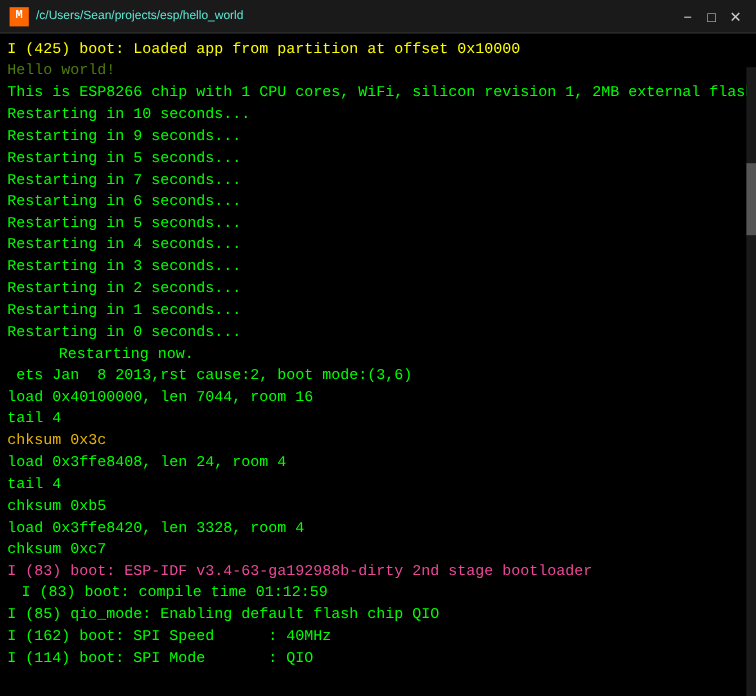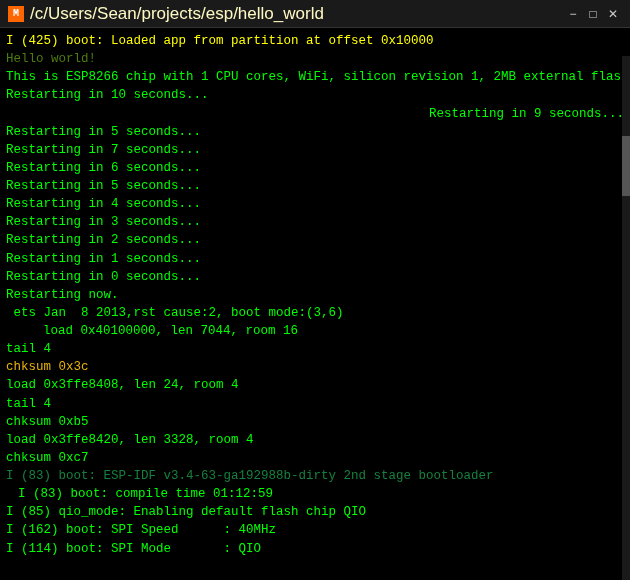--- a/index.html
+++ b/index.html
@@ -39,22 +39,22 @@
       height: 16px;
       background: #ff6600;
       display: flex;
       align-items: center;
       justify-content: center;
       font-size: 10px;
       color: white;
       font-weight: bold;
     }
     .title-text {
-      font-size: 17px;
-      color: #fef9c3;
+      font-size: 10px;
+      color: #5eead4;
       font-family: 'Segoe UI', Arial, sans-serif;
     }
     .title-bar-controls {
       display: flex;
       gap: 2px;
     }
     .title-btn {
       width: 18px;
       height: 18px;
       display: flex;
@@ -110,43 +110,43 @@
       <button class="title-btn">□</button>
       <button class="title-btn">✕</button>
     </div>
   </div>
   <div class="terminal-wrapper">
     <div class="terminal" id="terminal-output">
     <span class="line" style="color: rgb(255, 255, 0);">I (425) boot: Loaded app from partition at offset 0x10000</span>
         <span class="line" style="color: #4d7c0f;">Hello world!</span>
         <span class="line" style="color: rgb(0, 255, 0);">This is ESP8266 chip with 1 CPU cores, WiFi, silicon revision 1, 2MB external flash</span>
         <span class="line" style="color: rgb(0, 255, 0);">Restarting in 10 seconds...</span>
-        <span class="line" style="color: rgb(0, 255, 0); text-align: right;">Restarting in 9 seconds...</span>
+        <span class="line" style="color: rgb(0, 255, 0);">Restarting in 9 seconds...</span>
         <span class="line" style="color: rgb(0, 255, 0);">Restarting in 5 seconds...</span>
         <span class="line" style="color: rgb(0, 255, 0);">Restarting in 7 seconds...</span>
         <span class="line" style="color: rgb(0, 255, 0);">Restarting in 6 seconds...</span>
         <span class="line" style="color: rgb(0, 255, 0);">Restarting in 5 seconds...</span>
         <span class="line" style="color: rgb(0, 255, 0);">Restarting in 4 seconds...</span>
         <span class="line" style="color: rgb(0, 255, 0);">Restarting in 3 seconds...</span>
         <span class="line" style="color: rgb(0, 255, 0);">Restarting in 2 seconds...</span>
         <span class="line" style="color: rgb(0, 255, 0);">Restarting in 1 seconds...</span>
         <span class="line" style="color: rgb(0, 255, 0);">Restarting in 0 seconds...</span>
-        <span class="line" style="color: rgb(0, 255, 0);">Restarting now.</span>
+        <span class="line" style="color: rgb(0, 255, 0); margin-left: 43px;">Restarting now.</span>
         <span class="line" style="color: rgb(0, 255, 0);"></span>
         <span class="line" style="color: rgb(0, 255, 0);"> ets Jan  8 2013,rst cause:2, boot mode:(3,6)</span>
         <span class="line" style="color: rgb(0, 255, 0);"></span>
-        <span class="line" style="color: rgb(0, 255, 0); margin-left: 37px;">load 0x40100000, len 7044, room 16</span>
+        <span class="line" style="color: rgb(0, 255, 0);">load 0x40100000, len 7044, room 16</span>
         <span class="line" style="color: rgb(0, 255, 0);">tail 4</span>
         <span class="line" style="color: #eab308;">chksum 0x3c</span>
         <span class="line" style="color: rgb(0, 255, 0);">load 0x3ffe8408, len 24, room 4</span>
         <span class="line" style="color: rgb(0, 255, 0);">tail 4</span>
         <span class="line" style="color: rgb(0, 255, 0);">chksum 0xb5</span>
         <span class="line" style="color: rgb(0, 255, 0);">load 0x3ffe8420, len 3328, room 4</span>
         <span class="line" style="color: rgb(0, 255, 0);">chksum 0xc7</span>
-        <span class="line" style="color: #15803d;">I (83) boot: ESP-IDF v3.4-63-ga192988b-dirty 2nd stage bootloader</span>
+        <span class="line" style="color: #ec4899;">I (83) boot: ESP-IDF v3.4-63-ga192988b-dirty 2nd stage bootloader</span>
         <span class="line" style="color: rgb(0, 255, 0); margin-left: 12px;">I (83) boot: compile time 01:12:59</span>
         <span class="line" style="color: rgb(0, 255, 0);">I (85) qio_mode: Enabling default flash chip QIO</span>
         <span class="line" style="color: rgb(0, 255, 0);">I (162) boot: SPI Speed      : 40MHz</span>
         <span class="line" style="color: rgb(0, 255, 0);">I (114) boot: SPI Mode       : QIO</span>
       </div>
     <div class="scrollbar">
       <div class="scrollbar-thumb"></div>
     </div>
   </div>
 </div>

